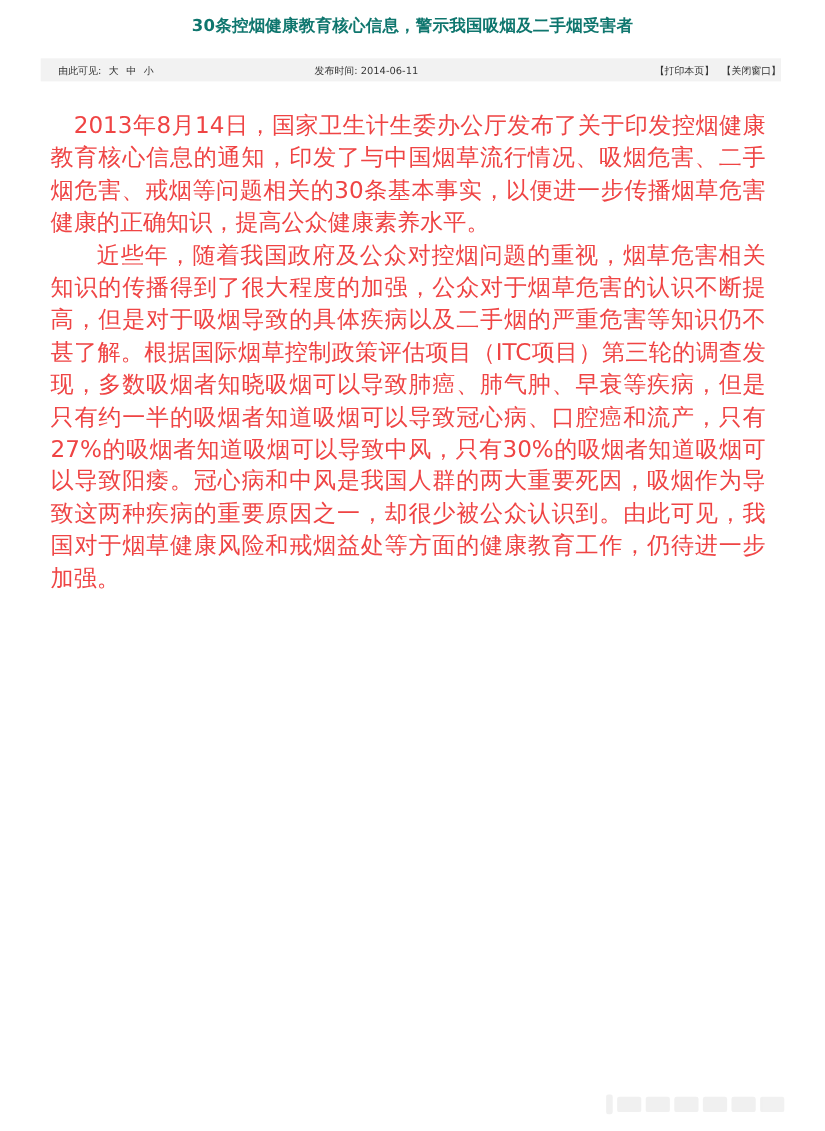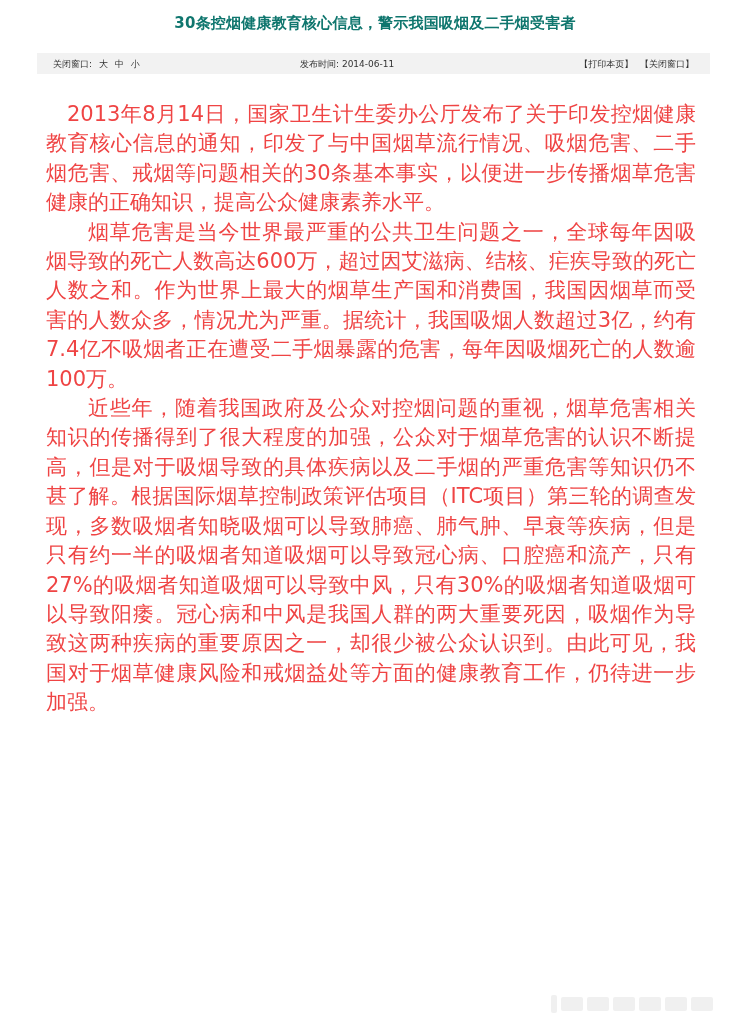--- a/index.html
+++ b/index.html
@@ -10,22 +10,22 @@
     text-align: center; font-size: 15px; font-weight: bold; color: #0f766e;
     letter-spacing: 0.2px;
   }
   .toolbar {
     position: absolute; top: 53px; left: 37px; width: 673px; height: 21px;
     background: #f2f2f2; font-size: 9px; color: #333;
   }
   .toolbar .fontsize { position: absolute; left: 16px; top: 5px; }
   .toolbar .fontsize span { margin-right: 4px; }
   .toolbar .fontsize .opt { cursor: pointer; }
-  .toolbar .pubtime { position: absolute; left: 263px; top: 5px; }
-  .toolbar .actions { position: absolute; right: 16px; top: 5px; }
+  .toolbar .pubtime { position: absolute; left: 249px; top: 5px; }
+  .toolbar .actions { position: absolute; right: 0; top: 5px; }
   .toolbar .actions span { cursor: pointer; margin-left: 4px; }
   .article {
     position: absolute; top: 100px; left: 46px; width: 650px;
     font-family: "DejaVu Sans", "Liberation Sans", sans-serif;
     font-size: 21px; line-height: 29.4px; color: #ef4444;
     text-align: justify;
   }
   .article p { text-indent: 2em; }
   .article p.first { text-indent: 1em; }
   .watermark {
@@ -34,38 +34,37 @@
   }
   .watermark .bar { height: 14px; background: #888; border-radius: 2px; }
 </style>
 </head>
 <body>
 
 <div class="title">30条控烟健康教育核心信息，警示我国吸烟及二手烟受害者</div>
 
 <div class="toolbar">
   <div class="fontsize">
-    <span>关闭窗口:</span>
+    <span>由此可见:</span>
     <span class="opt">大</span>
     <span class="opt">中</span>
     <span class="opt">小</span>
   </div>
   <div class="pubtime">
     <span>发布时间:</span>
     <span>2014-06-11</span>
   </div>
   <div class="actions">
     <span>【打印本页】</span>
     <span>【关闭窗口】</span>
   </div>
 </div>
 
 <div class="article">
   <p class="first">2013年8月14日，国家卫生计生委办公厅发布了关于印发控烟健康教育核心信息的通知，印发了与中国烟草流行情况、吸烟危害、二手烟危害、戒烟等问题相关的30条基本事实，以便进一步传播烟草危害健康的正确知识，提高公众健康素养水平。</p>
-  <p>烟草危害是当今世界最严重的公共卫生问题之一，全球每年因吸烟导致的死亡人数高达600万，超过因艾滋病、结核、疟疾导致的死亡人数之和。作为世界上最大的烟草生产国和消费国，我国因烟草而受害的人数众多，情况尤为严重。据统计，我国吸烟人数超过3亿，约有7.4亿不吸烟者正在遭受二手烟暴露的危害，每年因吸烟死亡的人数逾100万。</p>
   <p>近些年，随着我国政府及公众对控烟问题的重视，烟草危害相关知识的传播得到了很大程度的加强，公众对于烟草危害的认识不断提高，但是对于吸烟导致的具体疾病以及二手烟的严重危害等知识仍不甚了解。根据国际烟草控制政策评估项目（ITC项目）第三轮的调查发现，多数吸烟者知晓吸烟可以导致肺癌、肺气肿、早衰等疾病，但是只有约一半的吸烟者知道吸烟可以导致冠心病、口腔癌和流产，只有27%的吸烟者知道吸烟可以导致中风，只有30%的吸烟者知道吸烟可以导致阳痿。冠心病和中风是我国人群的两大重要死因，吸烟作为导致这两种疾病的重要原因之一，却很少被公众认识到。由此可见，我国对于烟草健康风险和戒烟益处等方面的健康教育工作，仍待进一步加强。</p>
 </div>
 
 <div class="watermark">
   <div class="bar" style="width:6px;height:18px;"></div>
   <div class="bar" style="width:22px;"></div>
   <div class="bar" style="width:22px;"></div>
   <div class="bar" style="width:22px;"></div>
   <div class="bar" style="width:22px;"></div>
   <div class="bar" style="width:22px;"></div>

